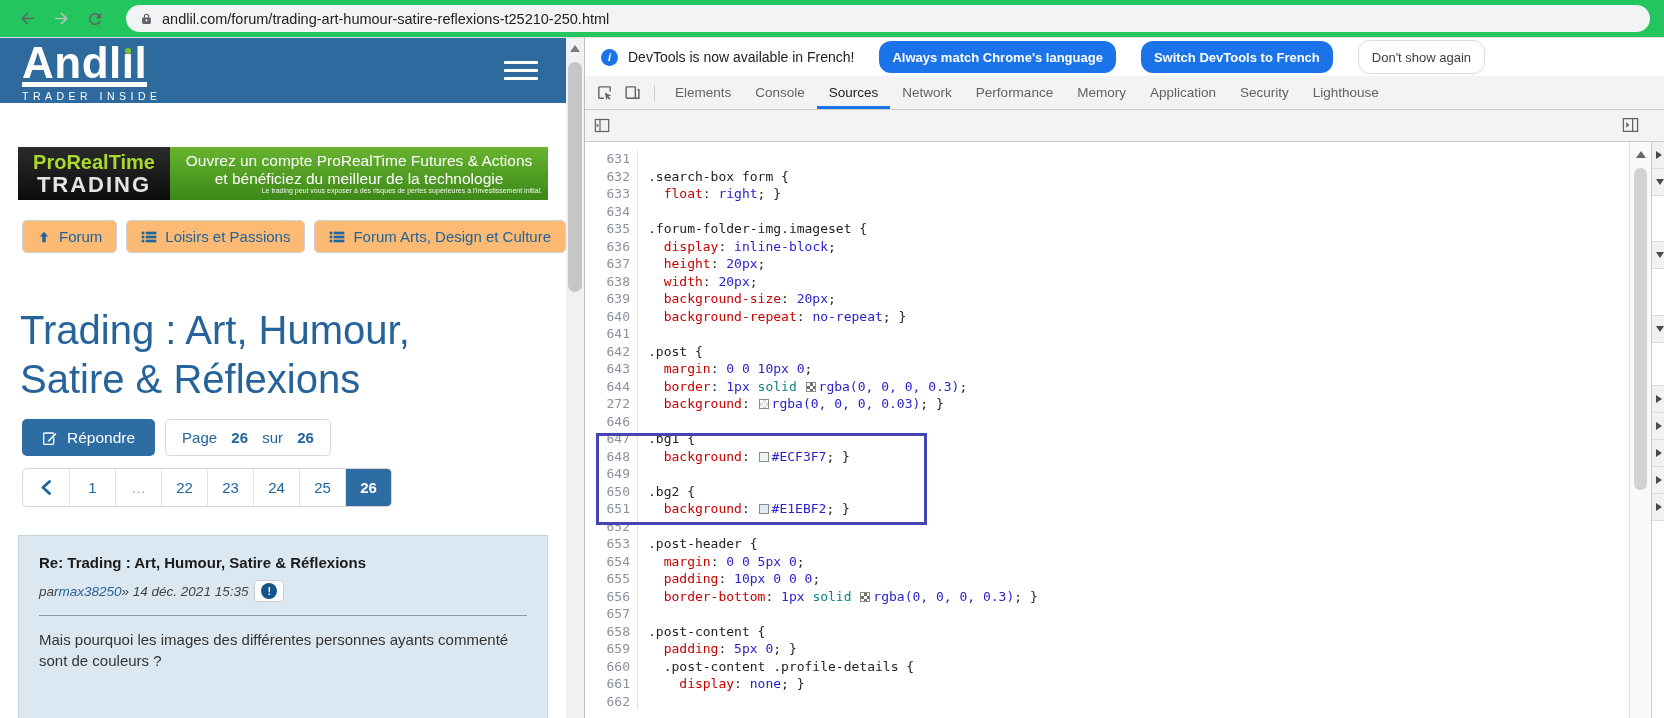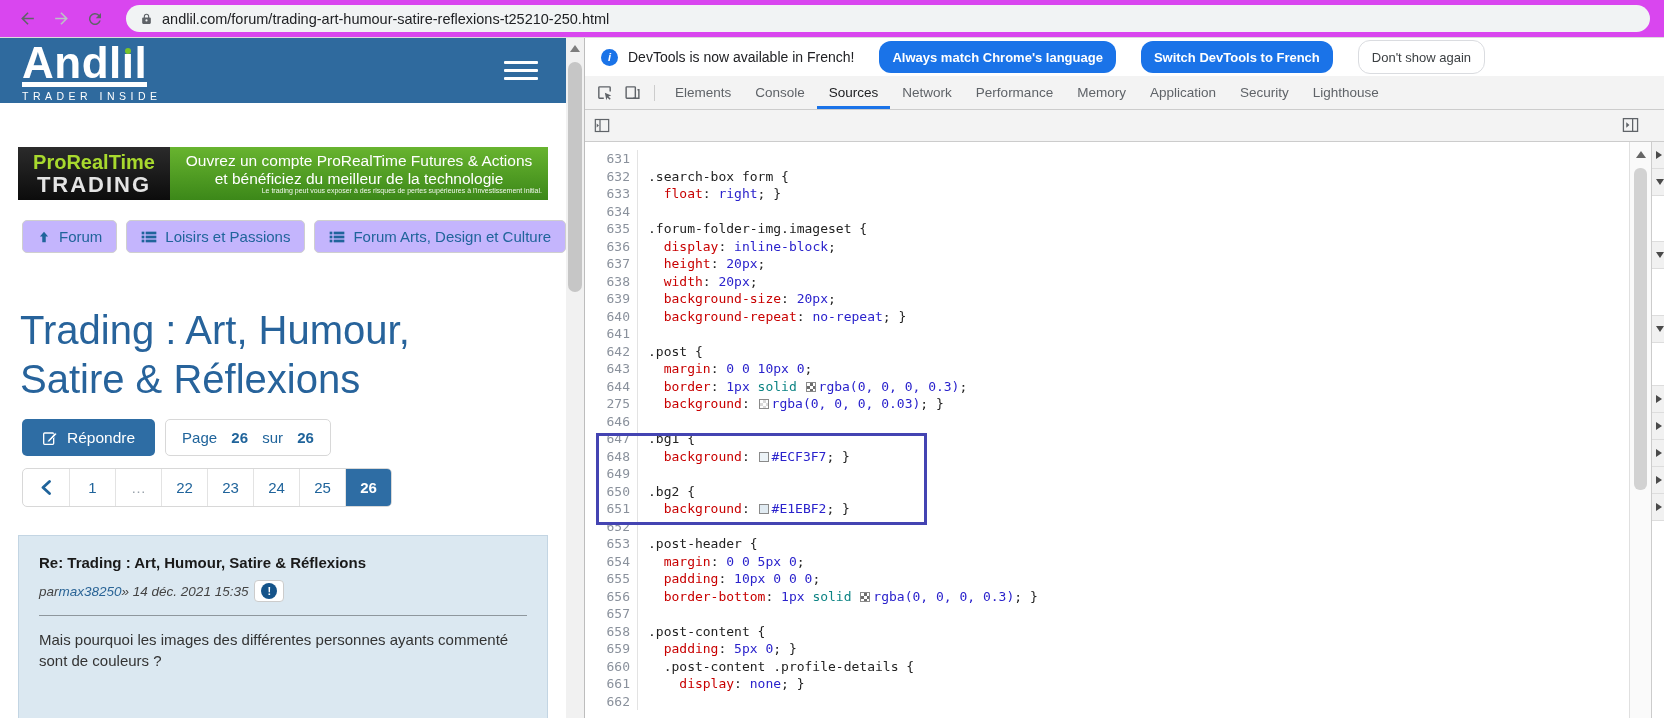--- a/index.html
+++ b/index.html
@@ -1,21 +1,21 @@
 <!DOCTYPE html>
 <html><head>
 <meta charset="utf-8">
 <style>
   * { margin:0; padding:0; box-sizing:border-box; }
   html,body { width:1664px; height:718px; overflow:hidden; background:#fff;
     font-family:"Liberation Sans", sans-serif; }
   #screen { position:relative; width:1664px; height:718px; background:#fff; }
 
   
-  .toolbar { position:absolute; left:0; top:0; width:1664px; height:38px; background:#d946ef;
+  .toolbar { position:absolute; left:0; top:0; width:1664px; height:38px; background:#22c55e;
     border-bottom:1px solid #dcdcdc; display:flex; align-items:center; }
   .nav-ic { width:34px; height:34px; display:flex; align-items:center; justify-content:center; color:#5f6368; }
   .nav-ic.back { margin-left:10px; }
   .nav-ic.fwd { color:#bdc1c6; }
   .omnibox { margin-left:14px; flex:1; margin-right:14px; height:27px; background:#f1f3f4;
     border-radius:14px; display:flex; align-items:center; padding:0 14px; }
   .omnibox .url { font-size:14.5px; color:#202124; margin-left:9px; }
   .lock { color:#5f6368; display:flex; }
 
   
@@ -42,21 +42,21 @@
     flex-direction:column; align-items:center; justify-content:center; padding:2px 6px; }
   .banner-right .l1 { font-size:15.5px; line-height:18px; }
   .banner-right .l2 { font-size:15.5px; line-height:17px; }
   .banner-right .l3 { font-size:7px; line-height:8px; opacity:.92; align-self:flex-end; }
 
   
   .navrow { position:absolute; left:22px; display:flex; gap:9px; }
   .navrow.r1 { top:182px; }
   .navrow.r2 { top:219px; }
   .nbtn { display:inline-flex; align-items:center; gap:8px; padding:7px 14px; border:1px solid #cfcfcf;
-    border-radius:5px; background:#c4b5fd; color:#20649b; font-size:15px; cursor:pointer; white-space:nowrap; }
+    border-radius:5px; background:#fdba74; color:#20649b; font-size:15px; cursor:pointer; white-space:nowrap; }
   .nbtn svg { flex:0 0 auto; }
   .red { color:#d9332e; }
 
   
   .thread-title { position:absolute; left:20px; top:268px; width:470px; font-size:40px; line-height:49px;
     color:#27639b; font-weight:400; }
 
   
   .actions { position:absolute; left:22px; top:381px; display:flex; gap:10px; }
   .btn-reply { display:inline-flex; align-items:center; gap:9px; background:#2e6da4; color:#fff;
@@ -369,21 +369,21 @@
           <div class="cline"><span class="gut">635</span><span class="ctext"><span>.forum-folder-img.imageset {</span></span></div>
           <div class="cline"><span class="gut">636</span><span class="ctext"><span>  </span><span class="c-prop">display</span><span>: </span><span class="c-val">inline-block</span><span>;</span></span></div>
           <div class="cline"><span class="gut">637</span><span class="ctext"><span>  </span><span class="c-prop">height</span><span>: </span><span class="c-val">20px</span><span>;</span></span></div>
           <div class="cline"><span class="gut">638</span><span class="ctext"><span>  </span><span class="c-prop">width</span><span>: </span><span class="c-val">20px</span><span>;</span></span></div>
           <div class="cline"><span class="gut">639</span><span class="ctext"><span>  </span><span class="c-prop">background-size</span><span>: </span><span class="c-val">20px</span><span>;</span></span></div>
           <div class="cline"><span class="gut">640</span><span class="ctext"><span>  </span><span class="c-prop">background-repeat</span><span>: </span><span class="c-val">no-repeat</span><span>; }</span></span></div>
           <div class="cline"><span class="gut">641</span><span class="ctext"></span></div>
           <div class="cline"><span class="gut">642</span><span class="ctext"><span>.post {</span></span></div>
           <div class="cline"><span class="gut">643</span><span class="ctext"><span>  </span><span class="c-prop">margin</span><span>: </span><span class="c-val">0 0 10px 0</span><span>;</span></span></div>
           <div class="cline"><span class="gut">644</span><span class="ctext"><span>  </span><span class="c-prop">border</span><span>: </span><span class="c-val">1px</span><span> </span><span class="c-kw">solid</span><span> </span><span class="swatch checker-dark"></span><span class="c-val">rgba(0, 0, 0, 0.3)</span><span>;</span></span></div>
-          <div class="cline"><span class="gut">275</span><span class="ctext"><span>  </span><span class="c-prop">background</span><span>: </span><span class="swatch checker-light"></span><span class="c-val">rgba(0, 0, 0, 0.03)</span><span>; }</span></span></div>
+          <div class="cline"><span class="gut">272</span><span class="ctext"><span>  </span><span class="c-prop">background</span><span>: </span><span class="swatch checker-light"></span><span class="c-val">rgba(0, 0, 0, 0.03)</span><span>; }</span></span></div>
           <div class="cline"><span class="gut">646</span><span class="ctext"></span></div>
           <div class="cline"><span class="gut">647</span><span class="ctext"><span>.bg1 {</span></span></div>
           <div class="cline"><span class="gut">648</span><span class="ctext"><span>  </span><span class="c-prop">background</span><span>: </span><span class="swatch" style="background: rgb(236, 243, 247);"></span><span class="c-val">#ECF3F7</span><span>; }</span></span></div>
           <div class="cline"><span class="gut">649</span><span class="ctext"></span></div>
           <div class="cline"><span class="gut">650</span><span class="ctext"><span>.bg2 {</span></span></div>
           <div class="cline"><span class="gut">651</span><span class="ctext"><span>  </span><span class="c-prop">background</span><span>: </span><span class="swatch" style="background: rgb(225, 235, 242);"></span><span class="c-val">#E1EBF2</span><span>; }</span></span></div>
           <div class="cline"><span class="gut">652</span><span class="ctext"></span></div>
           <div class="cline"><span class="gut">653</span><span class="ctext"><span>.post-header {</span></span></div>
           <div class="cline"><span class="gut">654</span><span class="ctext"><span>  </span><span class="c-prop">margin</span><span>: </span><span class="c-val">0 0 5px 0</span><span>;</span></span></div>
           <div class="cline"><span class="gut">655</span><span class="ctext"><span>  </span><span class="c-prop">padding</span><span>: </span><span class="c-val">10px 0 0 0</span><span>;</span></span></div>

